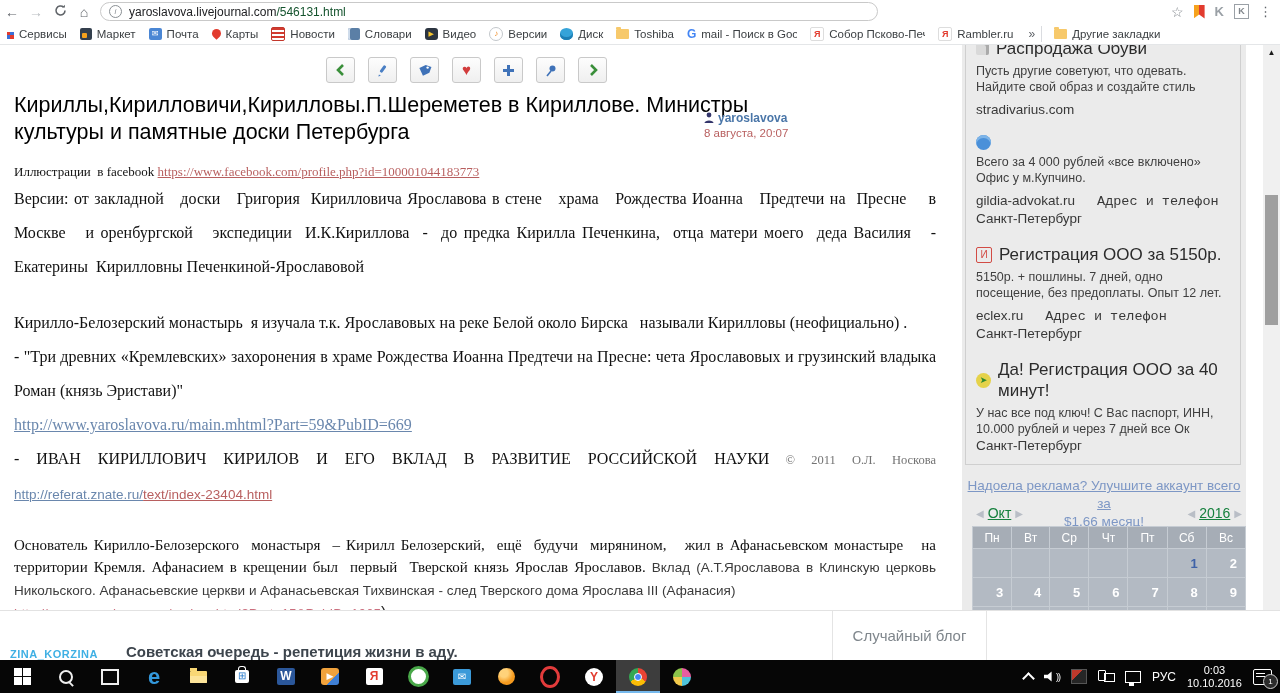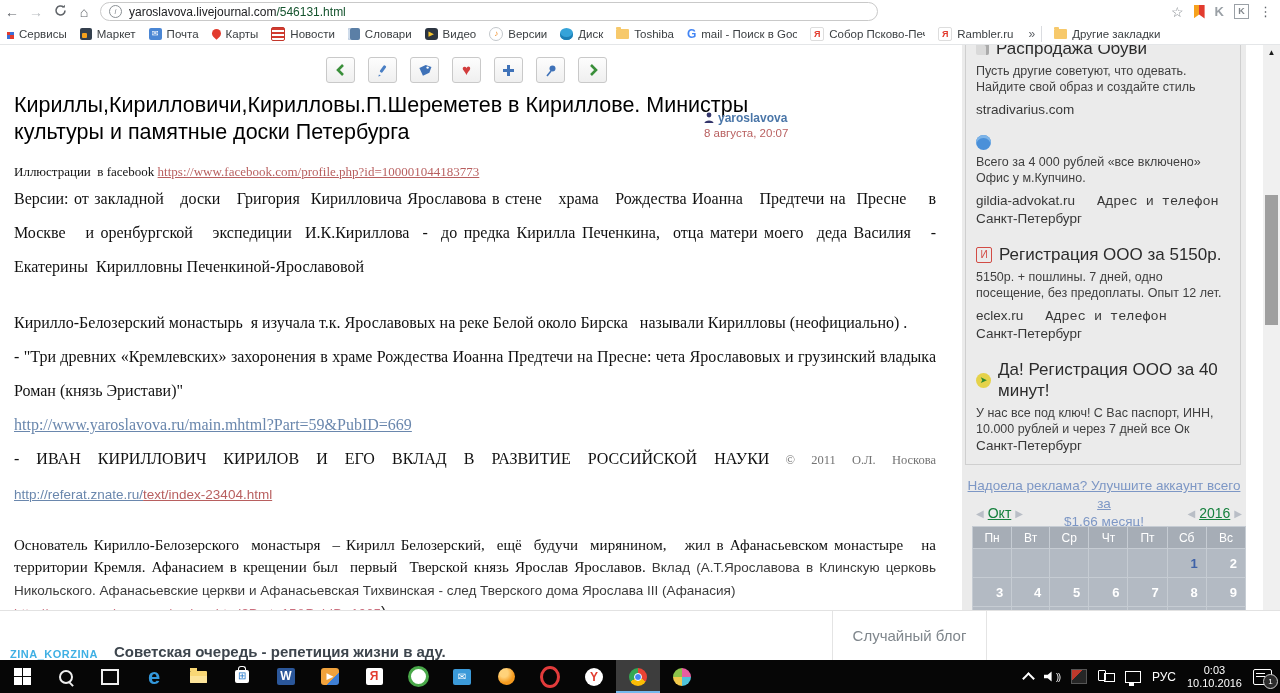--- a/index.html
+++ b/index.html
@@ -103,21 +103,21 @@
 
   
   .scrollbar{position:absolute;left:1263px;top:45px;width:17px;height:615px;background:#f0f0f0;}
   .sb-up{position:absolute;top:3px;left:0;width:17px;text-align:center;font-size:8px;color:#1a1a1a;}
   .sb-thumb{position:absolute;top:150px;left:2px;width:13px;height:130px;background:#9f9f9f;}
   .sb-down{position:absolute;top:592px;left:0;width:17px;text-align:center;font-size:8px;color:#4a4a4a;}
 
   
   .bottombar{position:absolute;left:0;top:610px;width:1280px;height:50px;background:#fff;border-top:1px solid #e2e2e2;box-sizing:border-box;display:flex;align-items:flex-end;}
   .bb-user{margin-left:10px;font-size:11px;font-weight:bold;letter-spacing:.5px;color:#3fb0e4;cursor:pointer;}
-  .bb-quote{margin-left:16px;font-size:15px;font-weight:bold;color:#3d454d;}
+  .bb-quote{margin-left:28px;font-size:15px;font-weight:bold;color:#3d454d;}
   .bb-cell{position:absolute;left:832px;top:0;width:153px;height:49px;border-left:1px solid #e4e4e4;border-right:1px solid #e4e4e4;display:flex;align-items:center;justify-content:center;font-size:15px;color:#7f868c;cursor:pointer;}
 
   
   .taskbar{position:absolute;left:0;top:660px;width:1280px;height:33px;background:#060606;display:flex;align-items:center;}
   .tbi{width:44px;height:33px;display:flex;align-items:center;justify-content:center;cursor:pointer;flex:none;}
   .tbi.active{background:#3d3d3d;box-shadow:inset 0 -2px 0 #76b9ed;}
   .win-logo{display:grid;grid-template-columns:8px 8px;grid-template-rows:8px 8px;gap:1px;}
   .win-logo i{background:#fff;}
   .srch{width:10px;height:10px;border:2px solid #eee;border-radius:50%;position:relative;}
   .srch:after{content:"";position:absolute;left:9px;top:9px;width:2px;height:6px;background:#eee;transform:rotate(-45deg);}

